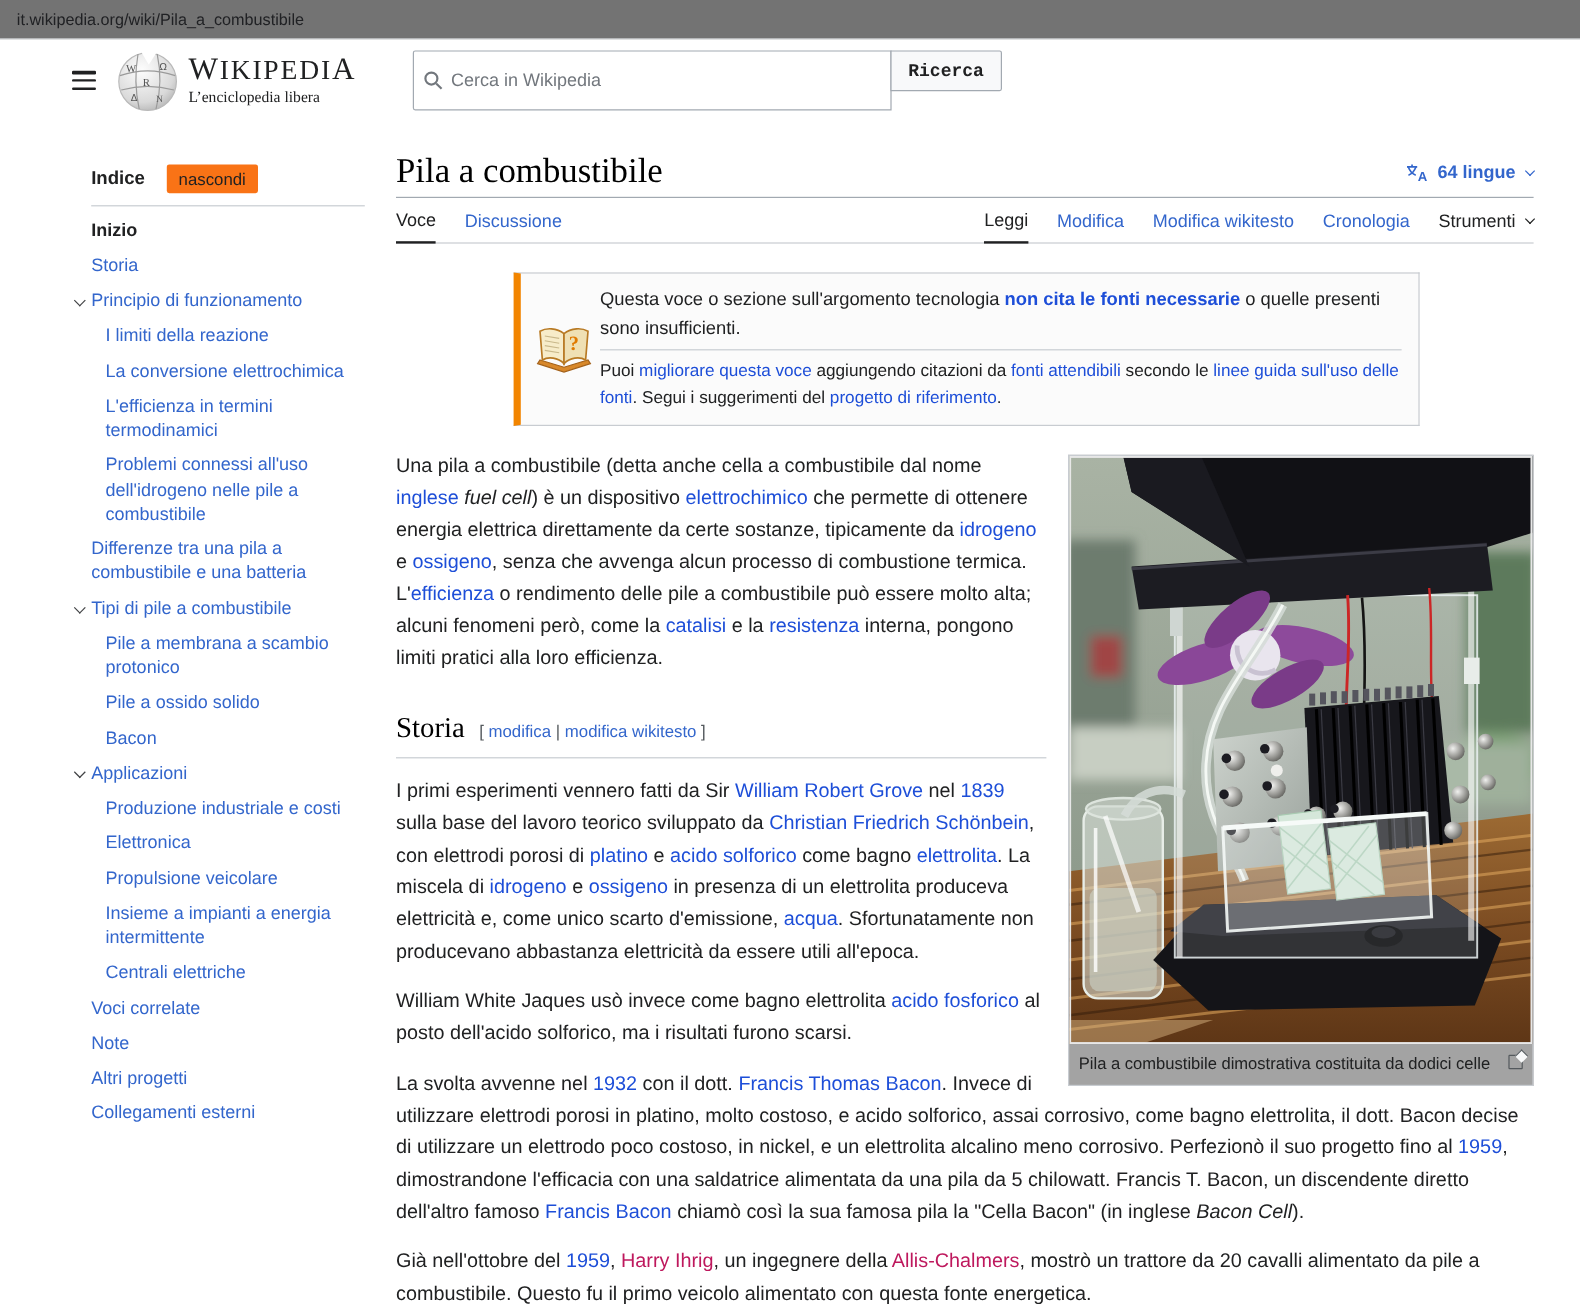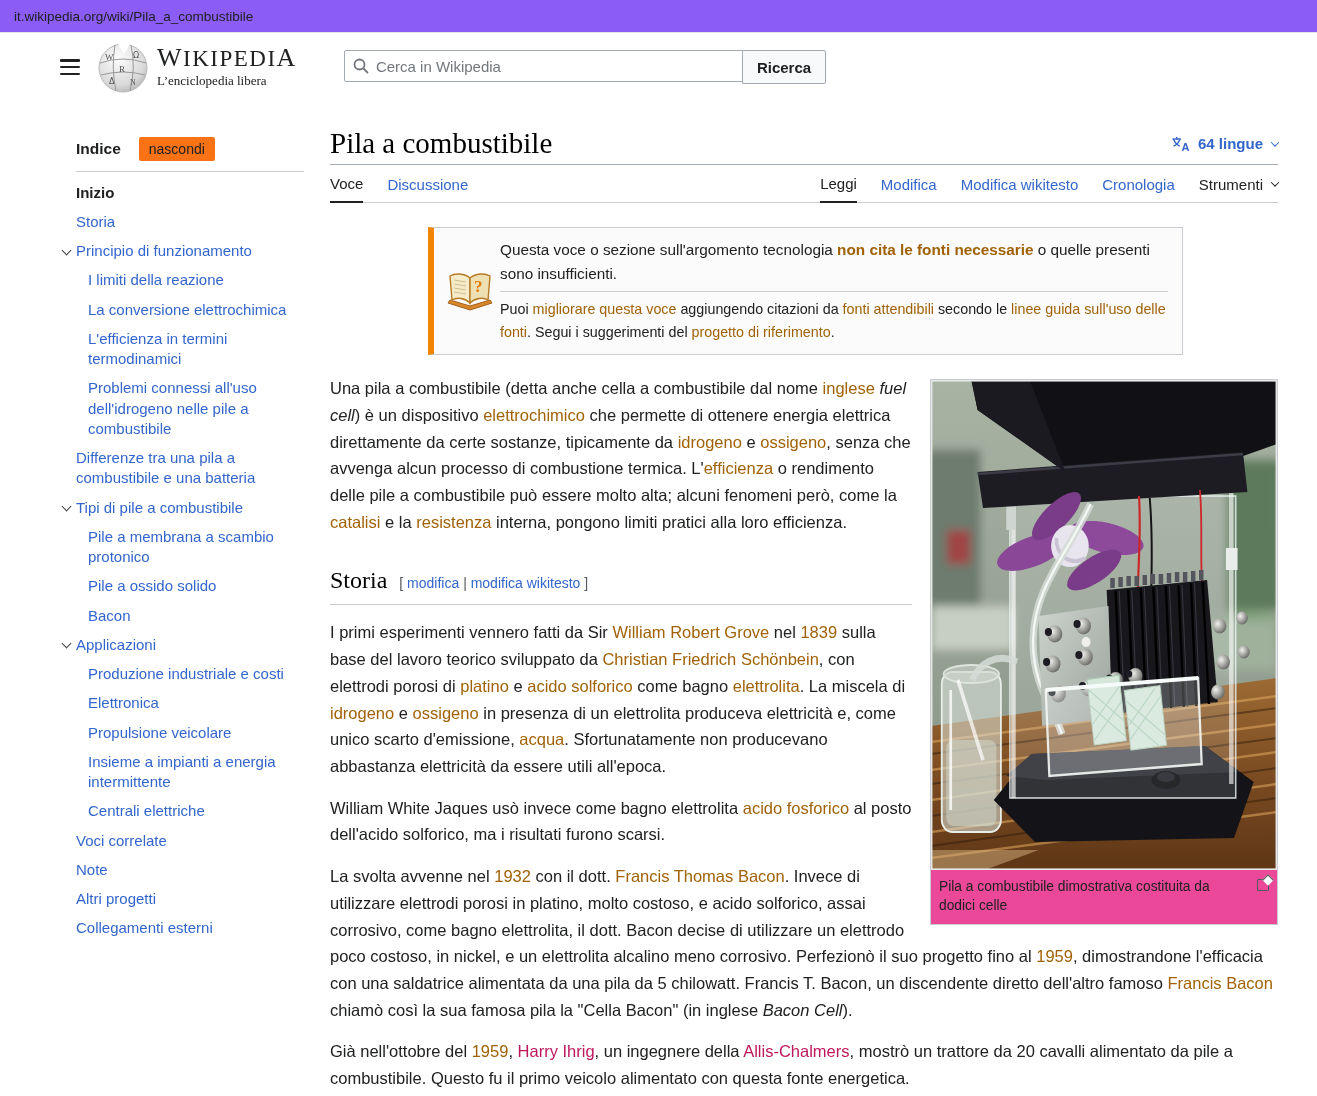--- a/index.html
+++ b/index.html
@@ -1,41 +1,41 @@
 <!DOCTYPE html>
 <html lang="it"><head>
 <meta charset="utf-8">
 <style>
   * { box-sizing: border-box; margin: 0; padding: 0; }
   html,body { width:1317px; height:1096px; overflow:hidden; background:#fff;
     font-family:"Liberation Sans","DejaVu Sans",sans-serif; color:#202122; }
 
   
-  .browser-bar { height:33px; background:#8b5cf6; display:flex; align-items:center;
+  .browser-bar { height:33px; background:#737373; display:flex; align-items:center;
     padding-left:14px; font-size:13.5px; color:#202124; border-bottom:1px solid #e2e4e8; }
 
   
   .wiki-header { display:flex; align-items:center; height:68px; background:#fff; }
   .hamburger { margin-left:60px; width:20px; height:16px; display:flex; flex-direction:column;
     justify-content:space-between; cursor:pointer; }
   .hamburger span { display:block; height:2.5px; background:#202122; border-radius:1px; }
   .logo { display:flex; align-items:center; margin-left:17px; }
   .logo-text { margin-left:8px; font-family:"Liberation Serif","DejaVu Serif",serif; }
   .logo-title { font-size:23px; letter-spacing:1.5px; color:#202122; line-height:1; font-variant:small-caps; }
   .logo-title .big { font-size:26px; }
   .logo-tagline { font-size:13px; color:#202122; margin-top:2px; }
   .search-wrap { display:flex; margin-left:47px; }
-  .search-box { display:flex; align-items:center; width:399px; height:32px;
+  .search-box { display:flex; align-items:center; width:399px; height:50px;
     border:1px solid #a2a9b1; border-radius:2px 0 0 2px; background:#fff; padding:0 8px; }
   .search-box input { border:none; outline:none; flex:1; font-size:15px; color:#202122;
     font-family:inherit; margin-left:7px; }
   .search-box input::placeholder { color:#72777d; }
   .search-btn { height:34px; padding:0 14px; margin-left:-1px; background:#f8f9fa;
     border:1px solid #a2a9b1; border-radius:0 2px 2px 0; font-weight:bold; font-size:15px;
-    color:#202122; cursor:pointer; font-family:Liberation Sans, sans-serif; }
+    color:#202122; cursor:pointer; font-family:Liberation Mono, monospace; }
 
   
   .layout { display:flex; align-items:flex-start; }
   .toc { width:244px; margin-left:60px; padding-top:36px; flex-shrink:0; }
   .toc-header { display:flex; align-items:center; padding-left:16px; }
   .toc-title { font-weight:bold; font-size:15.5px; }
   .toc-hide { margin-left:18px; background:#f97316; border:none; border-radius:2px;
     font-size:14px; color:#202122; padding:4px 10px; cursor:pointer; font-family:inherit; }
   .toc-rule { border-bottom:1px solid #c8ccd1; margin:10px 0 6px 16px; }
   .toc-item { position:relative; padding:4.5px 0 4.5px 16px; font-size:15px; line-height:1.35;
@@ -73,35 +73,35 @@
     background:#fbfbfb; display:flex; align-items:center; padding:10px 14px 10px 8px; }
   .notice-icon { width:58px; flex-shrink:0; display:flex; justify-content:center; }
   .notice-body { flex:1; }
   .notice-main { font-size:15.3px; line-height:1.55; }
   .notice-rule { border-bottom:1px solid #c8ccd1; margin:6px 0; }
   .notice-sub { font-size:14.3px; line-height:1.6; }
 
   
   .article { margin-top:20px; font-size:16.5px; line-height:1.62; }
   .article p { margin-bottom:15px; }
-  a.a, a.ab { color:#a16207; text-decoration:none; cursor:pointer; }
+  a.a, a.ab { color:#1d4ed8; text-decoration:none; cursor:pointer; }
   a.r { color:#be185d; text-decoration:none; cursor:pointer; }
   a.ab { font-weight:bold; }
   .b { font-weight:normal; }
   .i { font-style:italic; }
 
   .section-head { display:flex; align-items:baseline; border-bottom:1px solid #c8ccd1;
     margin:26px 0 14px; padding-bottom:4px; }
   .section-title { font-family:"Liberation Serif","DejaVu Serif",serif; font-size:24px;
     font-weight:normal; color:#000; }
   .edit-links { font-size:14px; margin-left:12px; color:#54595d; }
   .edit-links a { color:#3366cc; text-decoration:none; cursor:pointer; }
 
   
-  .thumb { float:right; width:348px; border:1px solid #c8ccd1; background:#ec4899;
+  .thumb { float:right; width:388px; border:1px solid #c8ccd1; background:#a3a3a3;
     margin:4px 0 10px 18px; }
   .thumb svg.photo { display:block; width:100%; height:490px; }
   .thumb-caption { position:relative; padding:7px 30px 8px 8px; font-size:13.8px;
     line-height:1.4; color:#202122; }
   .expand-icon { position:absolute; right:8px; top:9px; width:12px; height:12px;
     border:1.4px solid #54595d; border-radius:1px; cursor:pointer; }
   .expand-icon::before { content:""; position:absolute; right:-4px; top:-4px; width:7px;
     height:7px; background:#f8f9fa; border-left:1.4px solid #54595d; border-bottom:1.4px solid #54595d; transform:rotate(135deg); }
 </style>
 </head>

